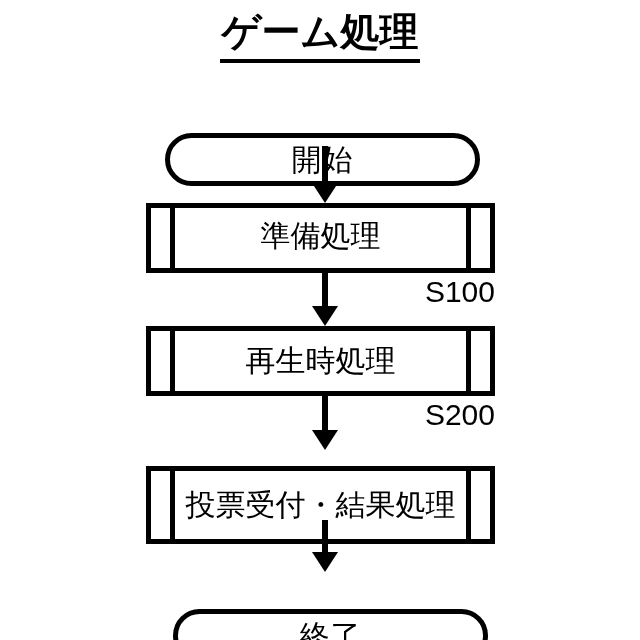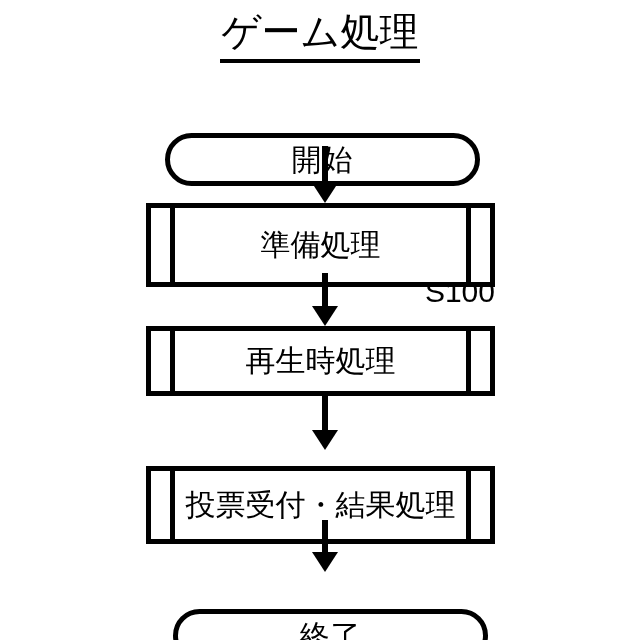--- a/index.html
+++ b/index.html
@@ -22,21 +22,21 @@
 
   
   .chart-title {
     position: absolute;
     left: 0;
     top: 8px;
     width: 640px;
     text-align: center;
     font-size: 39px;
     line-height: 48px;
-    font-weight: 400;
+    font-weight: 700;
     letter-spacing: 0px;
     white-space: nowrap;
   }
   .chart-title .title-text {
     display: inline-block;
     border-bottom: 4px solid #000;
     padding: 0 2px 3px 2px;
   }
 
   
@@ -130,37 +130,38 @@
 
   <div class="terminal" style="left:165px; top:93px; width:315px; height:53px;">
     <span>開始</span>
   </div>
 
   <div class="arrow" style="left:325px; top:146px; height:57px;">
     <div class="shaft" style="height:37px;"></div>
     <div class="head"></div>
   </div>
 
-  <div class="predef" style="left:146px; top:203px; width:349px; height:84px;">
+  <div class="predef" style="left:146px; top:203px; width:349px; height:70px;font-family:Liberation Mono, monospace;">
     <div class="bar-left"></div>
     <div class="bar-right"></div>
     <div class="predef-label">準備処理</div>
   </div>
   <div class="step-label" style="left:345px; top:276px; width:150px;">S100</div>
 
   <div class="arrow" style="left:325px; top:273px; height:53px;">
     <div class="shaft" style="height:33px;"></div>
     <div class="head"></div>
   </div>
 
   <div class="predef" style="left:146px; top:326px; width:349px; height:70px;padding-left:44px;">
     <div class="bar-left"></div>
     <div class="bar-right"></div>
     <div class="predef-label">再生時処理</div>
   </div>
+  <div class="step-label" style="left:345px; top:399px; width:150px;">S200</div>
 
   <div class="arrow" style="left:325px; top:396px; height:54px;">
     <div class="shaft" style="height:34px;"></div>
     <div class="head"></div>
   </div>
 
   <div class="predef" style="left:146px; top:466px; width:349px; height:78px;">
     <div class="bar-left"></div>
     <div class="bar-right"></div>
     <div class="predef-label">投票受付・結果処理</div>

